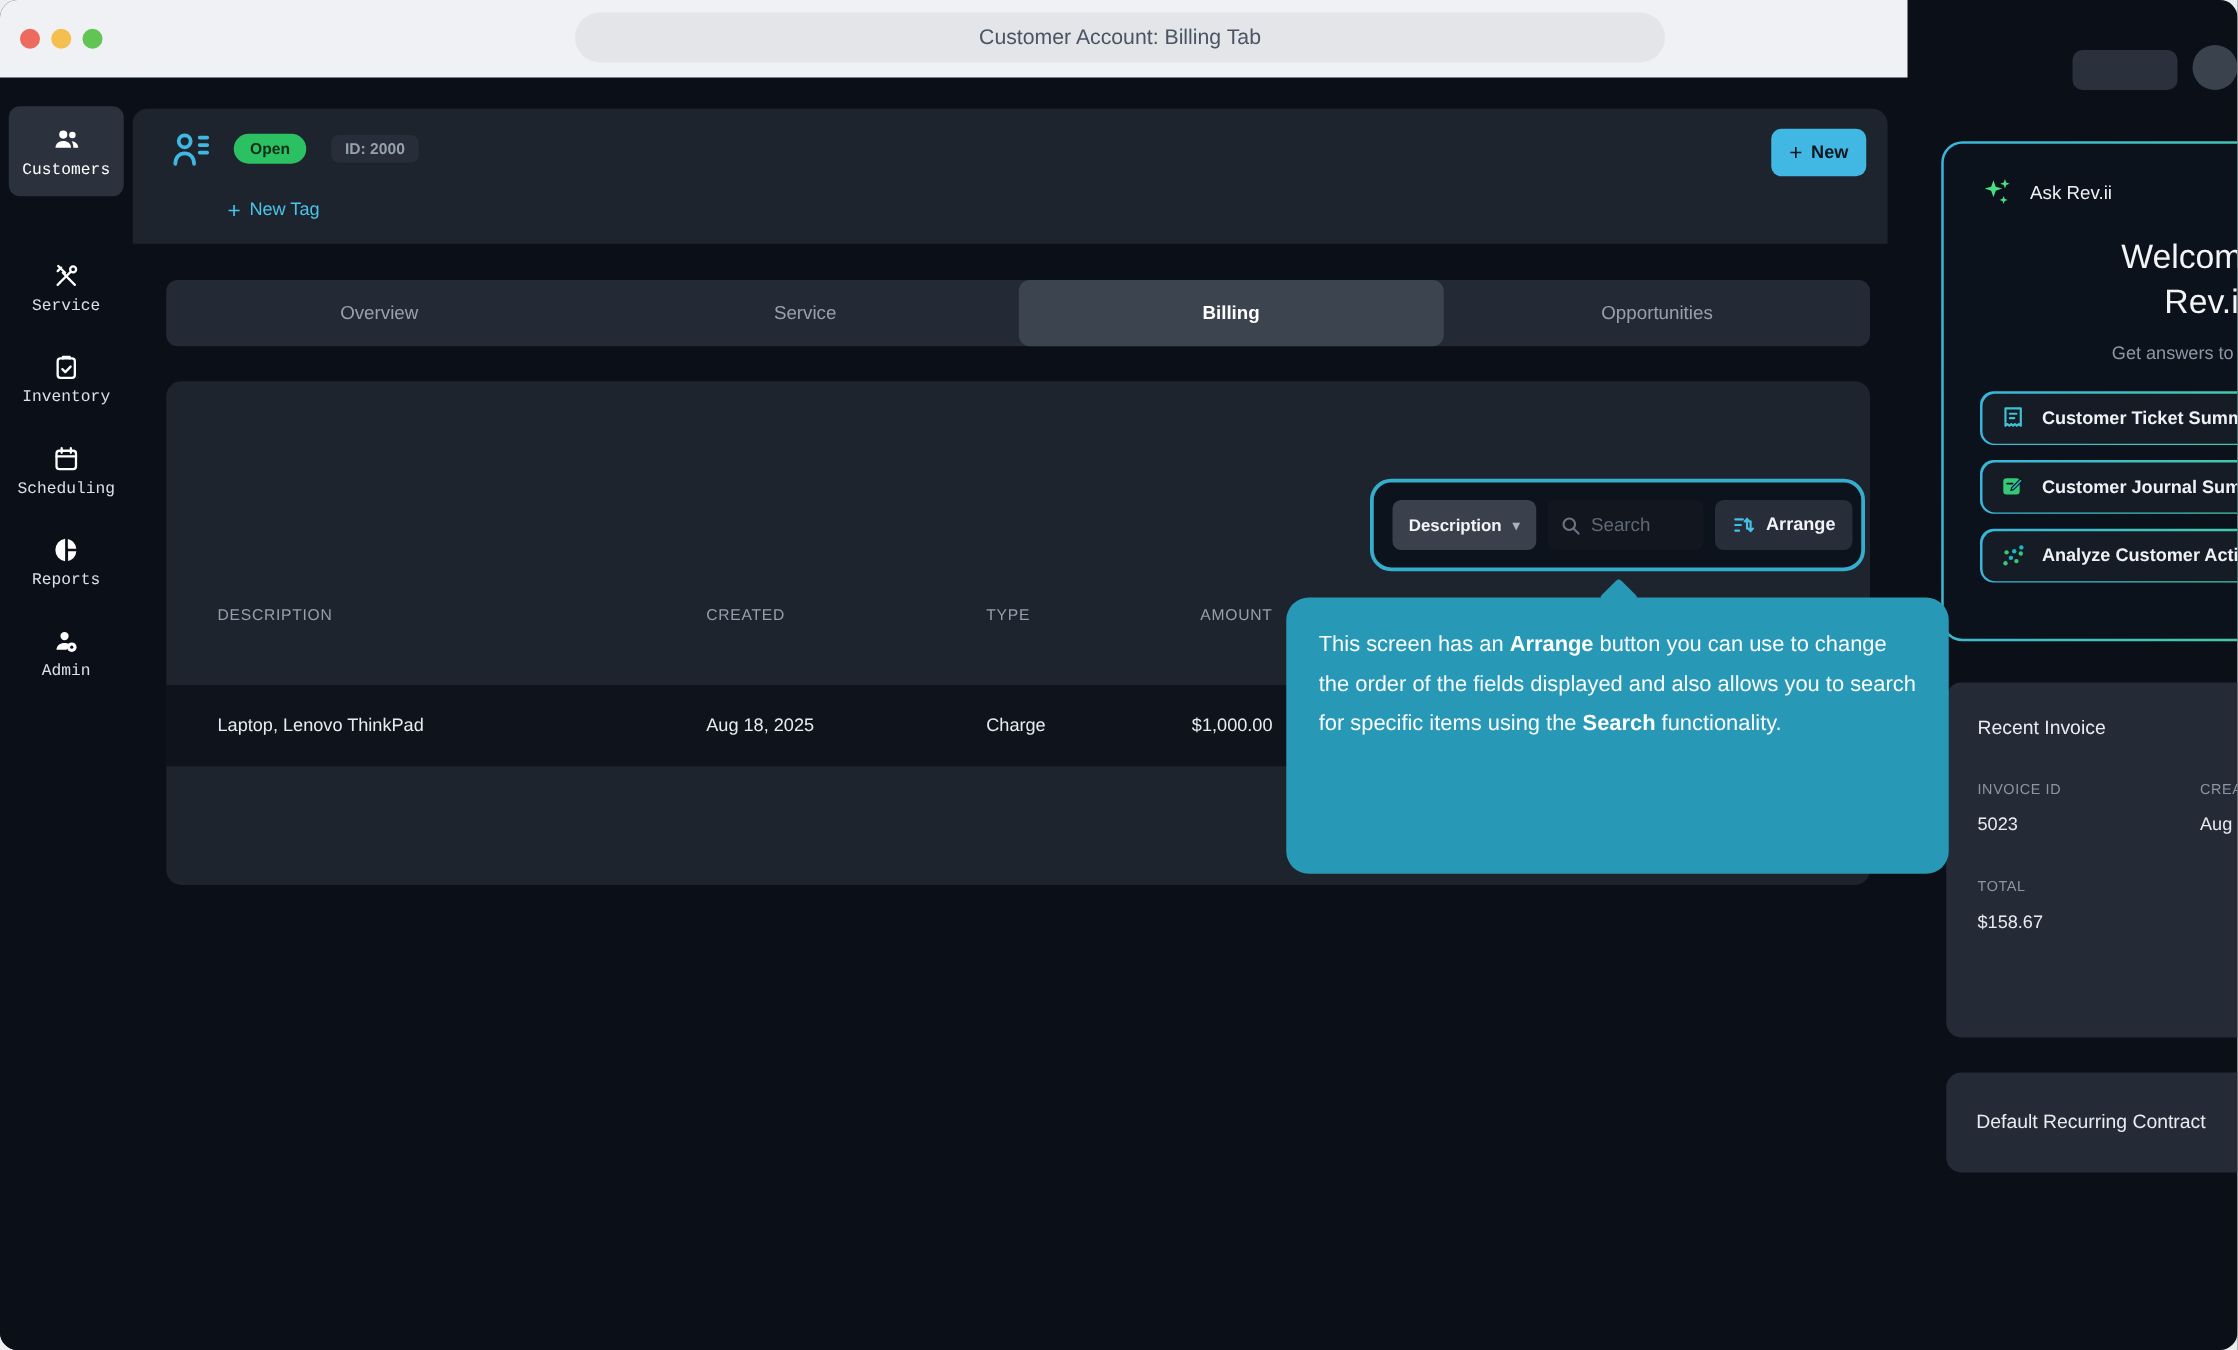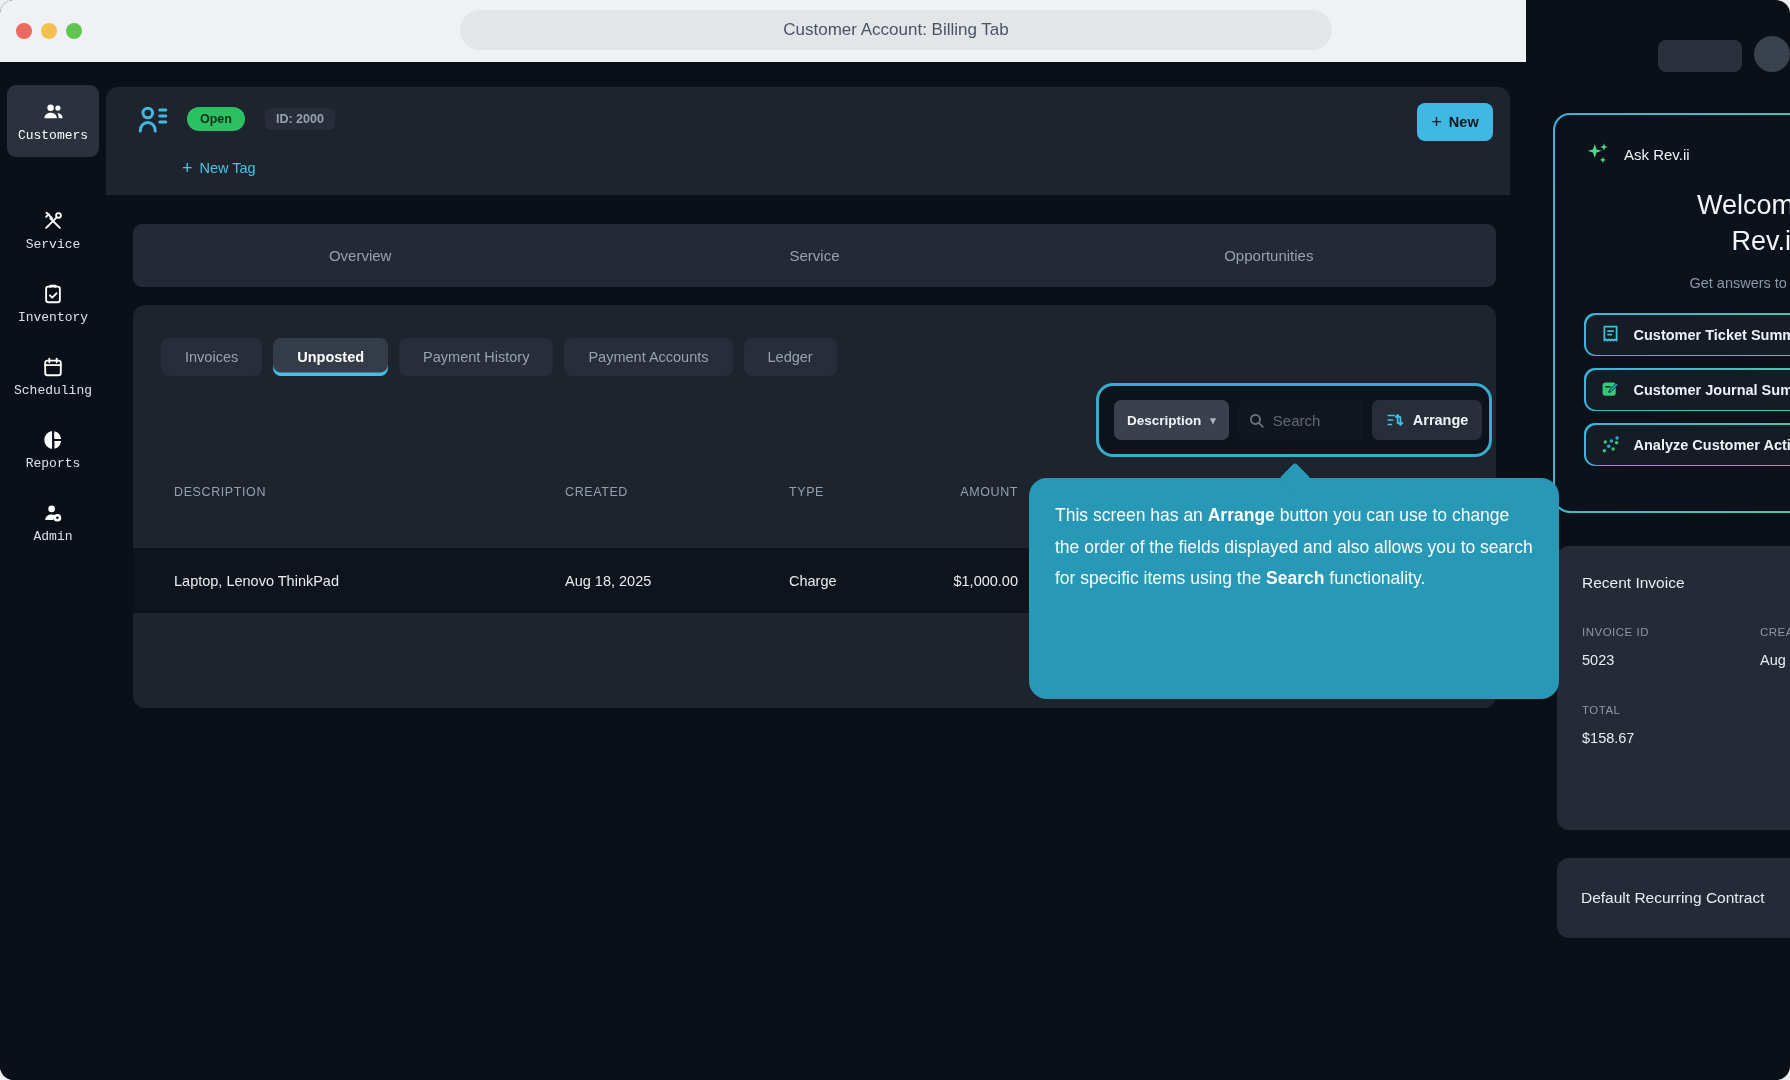--- a/index.html
+++ b/index.html
@@ -28,21 +28,21 @@
   .badge-id { background:#272e39; color:#97a1ae; font-size:12.5px; font-weight:600; padding:4px 11px; border-radius:6px; margin-left:4px; }
   .new-tag { position:absolute; left:76px; top:72px; color:#4ac3e8; font-size:14.5px; display:flex; gap:7px; align-items:center; cursor:pointer; }
   .new-btn { position:absolute; left:1311px; top:16px; width:76px; height:38px; background:#41b8e4; border:none; border-radius:8px; color:#0e1620; font-size:14.5px; font-weight:700; display:flex; align-items:center; justify-content:center; gap:7px; cursor:pointer; }
   .plus { font-size:18px; font-weight:400; line-height:1; }
 
   
   .cut-btn { position:absolute; left:1658px; top:40px; width:84px; height:32px; background:#2a313c; border-radius:8px; z-index:6; }
   .cut-avatar { position:absolute; left:1754px; top:36px; width:36px; height:36px; background:#3a424e; border-radius:50%; z-index:6; }
 
   
-  .tabbar { position:absolute; left:133px; top:224px; width:1363px; height:63px; background:#232a35; border-radius:9px; display:flex; z-index:4; }
+  .tabbar { position:absolute; left:133px; top:224px; width:1363px; height:53px; background:#232a35; border-radius:9px; display:flex; z-index:4; }
   .tab { flex:1; display:flex; align-items:center; justify-content:center; color:#97a1ae; font-size:15px; border-radius:9px; cursor:pointer; }
   .tab.active { background:#3c4450; color:#ffffff; font-weight:700; }
 
   
   .content-card { position:absolute; left:133px; top:305px; width:1363px; height:403px; background:#1d242e; border-radius:12px; z-index:4; }
   .subtabs { position:absolute; left:28px; top:33px; display:flex; gap:11px; }
   .subtab { background:#272e39; color:#97a1ae; font-size:14.5px; padding:11px 24px; border-radius:8px; cursor:pointer; }
   .subtab.active { background:#343c48; color:#ffffff; font-weight:600; box-shadow:inset 0 -3.5px 0 #45bee8; }
 
   .hl-ring { position:absolute; left:963px; top:78px; width:396px; height:74px; border:3px solid #35aecd; border-radius:17px; background:#0d131c; display:flex; align-items:center; padding:0 15px; gap:9px; z-index:8; }
@@ -161,31 +161,25 @@
       </div>
       <button class="new-btn">
         <span class="plus">+</span>
         <span>New</span>
       </button>
     </header>
 
     <div class="tabbar">
       <div class="tab">Overview</div>
       <div class="tab">Service</div>
+      <div class="tab active">Billing</div>
       <div class="tab">Opportunities</div>
     </div>
 
     <section class="content-card">
-      <div class="subtabs">
-        <div class="subtab">Invoices</div>
-        <div class="subtab active">Unposted</div>
-        <div class="subtab">Payment History</div>
-        <div class="subtab">Payment Accounts</div>
-        <div class="subtab">Ledger</div>
-      </div>
 
       <div class="hl-ring">
         <div class="field-select">
           <span>Description</span>
           <span class="chev">▾</span>
         </div>
         <div class="searchbox">
           <svg width="17" height="17" viewBox="0 0 24 24" fill="none" stroke="#6b7482" stroke-width="2.4" stroke-linecap="round">
               <circle cx="10.5" cy="10.5" r="6.5"></circle>
               <path d="M15.5 15.5L21 21"></path>

